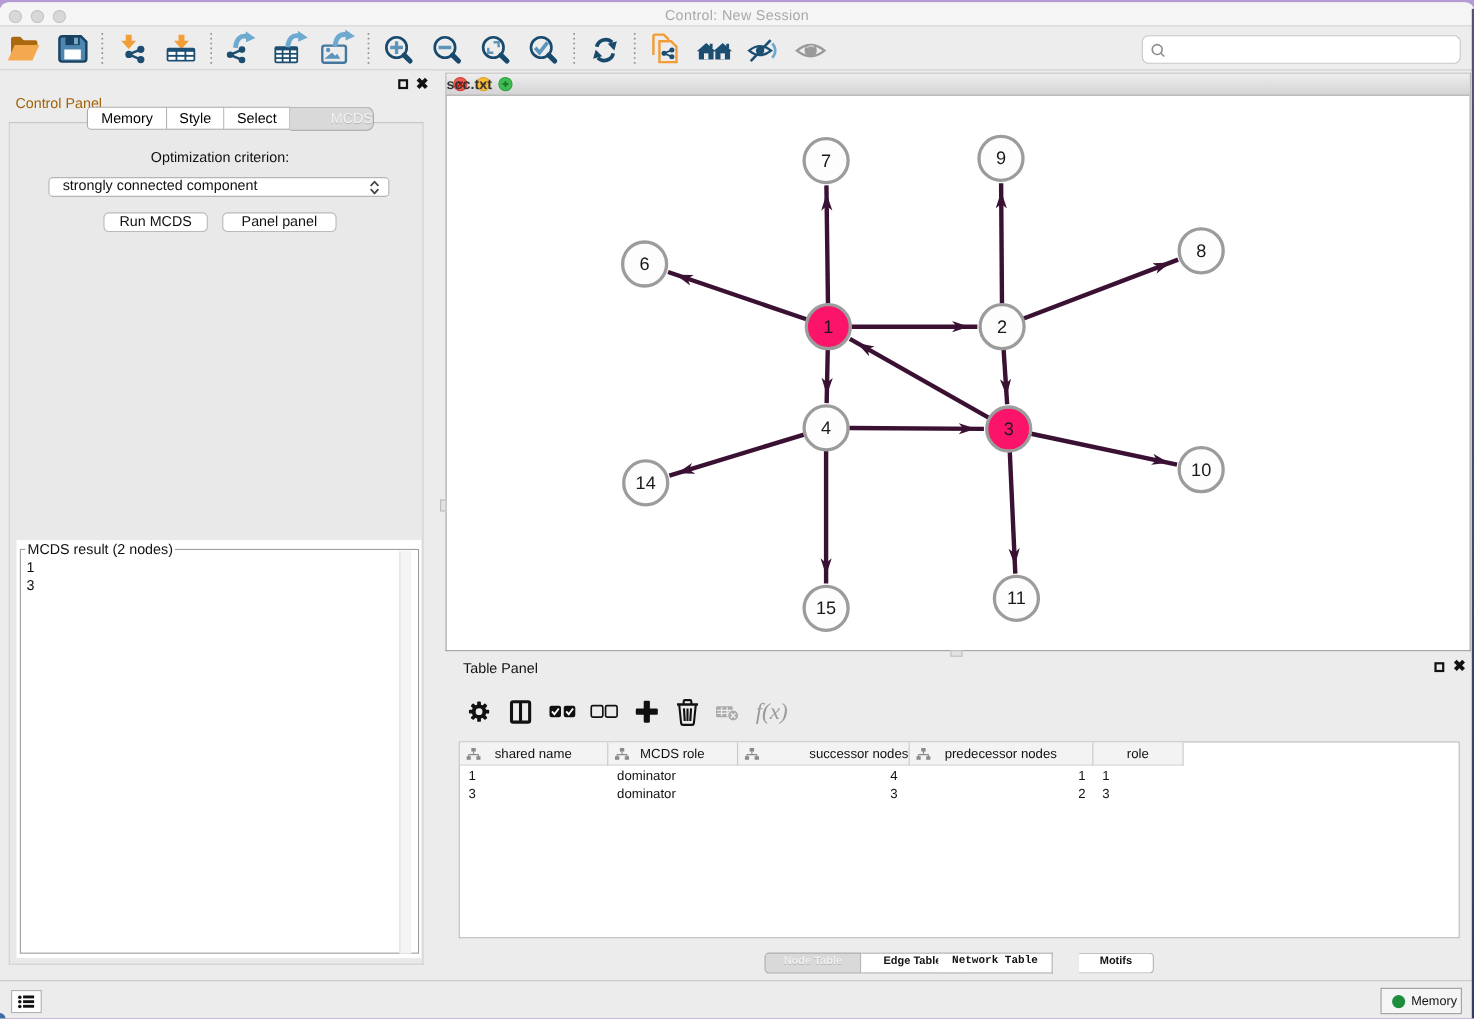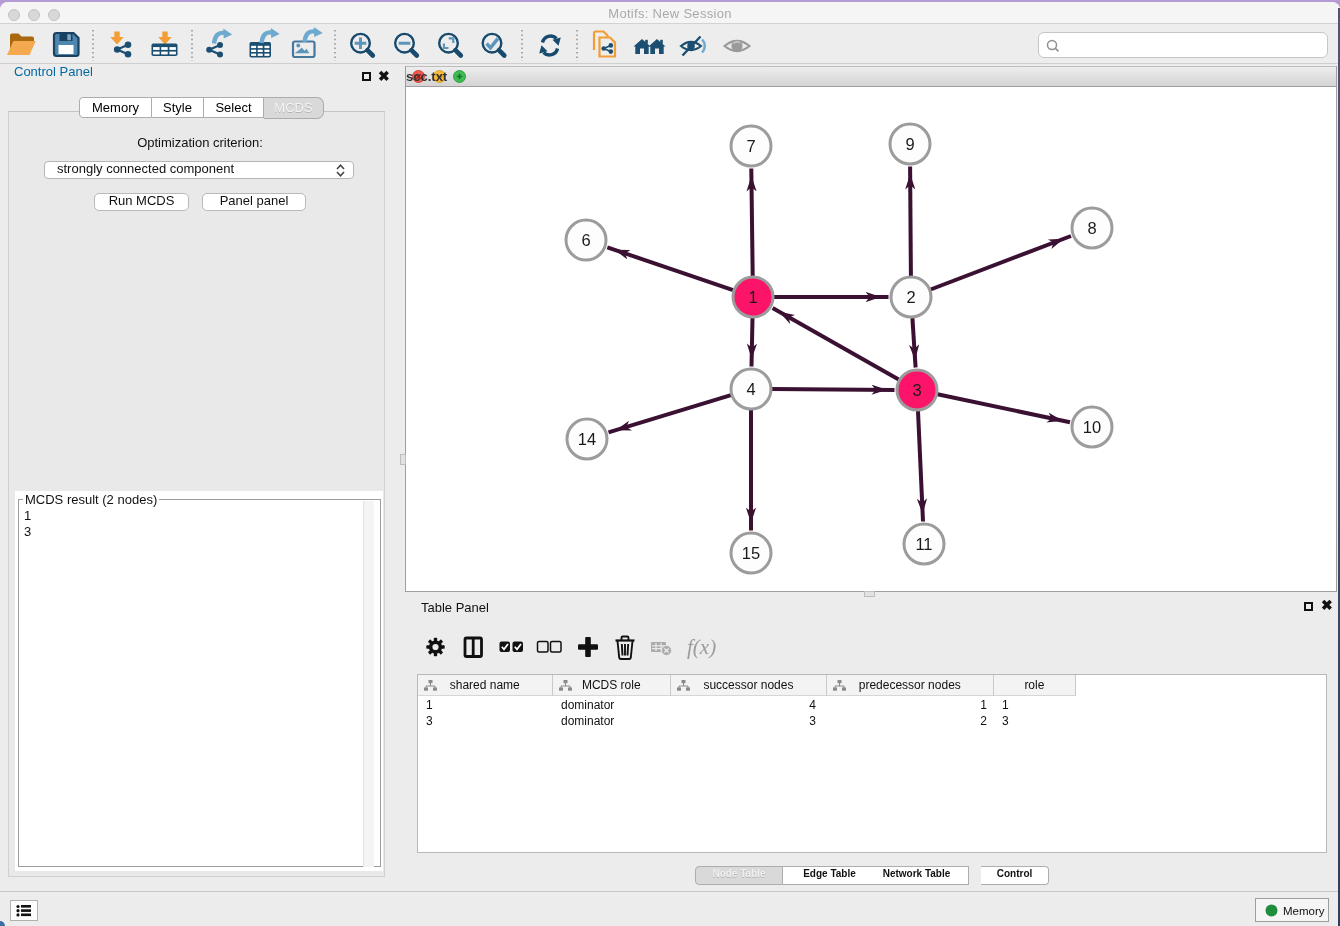--- a/index.html
+++ b/index.html
@@ -8,21 +8,21 @@
 #win { position:absolute; left:0; top:2px; right:0; bottom:0; background:#ececec; border-radius:8px 8px 0 0; overflow:hidden; }
 #titlebar { position:absolute; left:0; top:0; width:100%; height:22px; background:#f6f5f6; border-bottom:1px solid #d2d2d2; }
 .tl { position:absolute; top:7px; width:12px; height:12px; border-radius:50%; background:#d9d8d9; border:1px solid #c3c2c3; }
 #title-text { position:absolute; top:4px; width:100%; text-align:center; font-size:13px; color:#a9a9a9; letter-spacing:0.3px; }
 #toolbar { position:absolute; left:0; top:23px; width:100%; height:39px; background:#eeedee; border-bottom:1px solid #cfcfcf; }
 #searchbox { position:absolute; left:1038px; top:7px; width:290px; height:26px; background:#fff; border:1px solid #c6c6c6; border-radius:6px; }
 #searchbox svg { position:absolute; left:6px; top:5px; }
 
 
 #cpanel { position:absolute; left:0; top:62px; width:392px; height:827px; background:#ececec; }
-#cp-title { position:absolute; left:14px; top:0; font-size:13px; color:#0369a1; }
+#cp-title { position:absolute; left:14px; top:22px; font-size:13px; color:#a16207; }
 .hdr-float { position:absolute; width:9px; height:9px; border:2px solid #111; background:transparent; }
 .hdr-x { position:absolute; font-size:14px; font-weight:bold; color:#111; }
 #tabs { position:absolute; left:79px; top:33px; height:21px; }
 .tab { position:absolute; top:0; height:21px; background:#fff; border:1px solid #acacac; font-size:13px; color:#000; text-align:center; line-height:20px; }
 #cp-inner { position:absolute; left:8px; top:47px; width:377px; height:766px; background:#e9e9e9; border:1px solid #d0d0d0; border-top:1px solid #c4c4c4; }
 #opt-label { position:absolute; left:4px; top:71px; width:100%; text-align:center; font-size:13px; color:#111; }
 #dropdown { position:absolute; left:44px; top:97px; width:310px; height:18px; background:#fff; border:1px solid #b5b5b5; border-radius:4px; font-size:13px; color:#111; line-height:13px; padding-left:12px; }
 .btn { position:absolute; height:18px; background:#fff; border:1px solid #b9b9b9; border-radius:5px; font-size:13px; color:#111; text-align:center; line-height:13.5px; }
 #mcds-pane { position:absolute; left:15px; top:427px; width:368px; height:380px; background:#fff; }
 #mcds-group { position:absolute; left:3px; top:8px; width:363px; height:368px; border:1px solid #9d9d9d; }
@@ -53,21 +53,21 @@
 #listbtn { position:absolute; left:10px; top:8px; width:28px; height:21px; background:#fdfdfd; border:1px solid #b0b0b0; }
 #membtn { position:absolute; left:1255px; top:6px; width:74px; height:24px; background:#f5f5f5; border:1px solid #9e9e9e; font-size:11.5px; color:#111; }
 </style>
 </head>
 <body>
 <div id="win">
   <div id="titlebar">
     <div class="tl" style="left:8px;"></div>
     <div class="tl" style="left:28px;"></div>
     <div class="tl" style="left:48px;"></div>
-    <div id="title-text">Motifs: New Session</div>
+    <div id="title-text">Control: New Session</div>
   </div>
   <div id="toolbar">
     <svg width="780" height="42" viewBox="0 0 780 42" style="position:absolute;left:0;top:-1px;">
 <line x1="93" y1="6" x2="93" y2="37" stroke="#8f8f8f" stroke-width="1.5" stroke-dasharray="1.5 2.9"></line>
 <line x1="192" y1="6" x2="192" y2="37" stroke="#8f8f8f" stroke-width="1.5" stroke-dasharray="1.5 2.9"></line>
 <line x1="335" y1="6" x2="335" y2="37" stroke="#8f8f8f" stroke-width="1.5" stroke-dasharray="1.5 2.9"></line>
 <line x1="522" y1="6" x2="522" y2="37" stroke="#8f8f8f" stroke-width="1.5" stroke-dasharray="1.5 2.9"></line>
 <line x1="577" y1="6" x2="577" y2="37" stroke="#8f8f8f" stroke-width="1.5" stroke-dasharray="1.5 2.9"></line>
 <path d="M10,30 V11.5 q0,-2 2,-2 h6.5 l3,3 h10.5 q2,0 2,2 v3.5 H15 z" fill="#aa680f"></path>
 <path d="M7,31 L13.4,17 h22.4 L29.5,31 z" fill="#f5a94e"></path>
@@ -174,21 +174,21 @@
 
   <div id="cpanel">
     <div id="cp-title">Control Panel</div>
     <div class="hdr-float" style="left:362px; top:8px;"></div>
     <div class="hdr-x" style="left:378px; top:4px;">✖</div>
     <div id="cp-inner"></div>
     <div id="tabs">
       <div class="tab" style="left:0; width:73px; border-radius:4px 0 0 4px;">Memory</div>
       <div class="tab" style="left:73px; width:52px; border-left:none;">Style</div>
       <div class="tab" style="left:125px; width:60px; border-left:none;">Select</div>
-      <div class="tab" style="left:185px; width:60px; border-left:none; border-radius:0 7px 7px 0; height:22px; background:#d9d9d9; color:#f4f4f4; text-shadow:0 1px 0 #b5b5b5;">MCDS</div>
+      <div class="tab" style="left:185px; width:76px; border-left:none; border-radius:0 7px 7px 0; height:22px; background:#d9d9d9; color:#f4f4f4; text-shadow:0 1px 0 #b5b5b5;text-align:right;">MCDS</div>
     </div>
     <div id="opt-label">Optimization criterion:</div>
     <div id="dropdown">strongly connected component
       <svg width="9" height="13" viewBox="0 0 9 13" style="position:absolute; right:8px; top:2px;">
           <path d="M1 5 L4.5 1.2 L8 5" fill="none" stroke="#444" stroke-width="1.6"></path>
           <path d="M1 8 L4.5 11.8 L8 8" fill="none" stroke="#444" stroke-width="1.6"></path>
         </svg>
     </div>
     <div class="btn" style="left:94px; top:129px; width:95px;">Run MCDS</div>
     <div class="btn" style="left:202px; top:129px; width:104px;">Panel panel</div>
@@ -339,21 +339,21 @@
             <g fill="#8a8a8a" stroke="#8a8a8a" stroke-width="1">
               <line x1="6.5" y1="2" x2="6.5" y2="6"></line>
               <line x1="2" y1="6" x2="11" y2="6"></line>
               <line x1="2" y1="6" x2="2" y2="8"></line>
               <line x1="11" y1="6" x2="11" y2="8"></line>
               <rect x="4.5" y="0" width="4" height="3.2" stroke="none"></rect>
               <rect x="0" y="7.5" width="4" height="3.2" stroke="none"></rect>
               <rect x="9" y="7.5" width="4" height="3.2" stroke="none"></rect>
             </g>
           </svg>MCDS role</div>
-<div class="th" style="left:253px; width:155.8px;"><svg width="13" height="12" viewBox="0 0 13 12" style="position:absolute;left:6px;top:5px;">
+<div class="th" style="left:253px; width:155.8px;text-align:right;"><svg width="13" height="12" viewBox="0 0 13 12" style="position:absolute;left:6px;top:5px;">
             <g fill="#8a8a8a" stroke="#8a8a8a" stroke-width="1">
               <line x1="6.5" y1="2" x2="6.5" y2="6"></line>
               <line x1="2" y1="6" x2="11" y2="6"></line>
               <line x1="2" y1="6" x2="2" y2="8"></line>
               <line x1="11" y1="6" x2="11" y2="8"></line>
               <rect x="4.5" y="0" width="4" height="3.2" stroke="none"></rect>
               <rect x="0" y="7.5" width="4" height="3.2" stroke="none"></rect>
               <rect x="9" y="7.5" width="4" height="3.2" stroke="none"></rect>
             </g>
           </svg>successor nodes</div>
@@ -375,22 +375,22 @@
 <div class="td" style="left:409px; top:22px; width:160px; text-align:right;">1</div>
 <div class="td" style="left:584px; top:22px;">1</div>
 <div class="td" style="left:8px; top:38px;">3</div>
 <div class="td" style="left:143px; top:38px;">dominator</div>
 <div class="td" style="left:253px; top:38px; width:145px; text-align:right;">3</div>
 <div class="td" style="left:409px; top:38px; width:160px; text-align:right;">2</div>
 <div class="td" style="left:584px; top:38px;">3</div>
     </div>
     <div class="tabb" style="left:290px; top:268px; width:88px; background:#d9d9d9; color:#f0f0f0; border-radius:4px 0 0 4px; text-shadow:0 1px 0 #b5b5b5;">Node Table</div>
     <div class="tabb" style="left:378px; top:268px; width:94px; border-left:none;">Edge Table</div>
-    <div class="tabb" style="left:460px; top:268px; width:104px; border-left:none;">Network Table</div>
-    <div class="tabb" style="left:576px; top:268px; width:68px; border-left:none; border-radius:0 4px 4px 0;">Control</div>
+    <div class="tabb" style="left:448px; top:268px; width:104px; border-left:none;font-family:Liberation Mono, monospace;">Network Table</div>
+    <div class="tabb" style="left:576px; top:268px; width:68px; border-left:none; border-radius:0 4px 4px 0;">Motifs</div>
   </div>
 
   <div id="statusbar">
     <div id="listbtn"><svg width="26" height="19" viewBox="0 0 26 19">
           <g fill="#111">
             <circle cx="7" cy="5.5" r="1.6"></circle>
             <rect x="10" y="4" width="10" height="2.6"></rect>
             <circle cx="7" cy="9.7" r="1.6"></circle>
             <rect x="10" y="8.3" width="10" height="2.6"></rect>
             <circle cx="7" cy="13.9" r="1.6"></circle>

